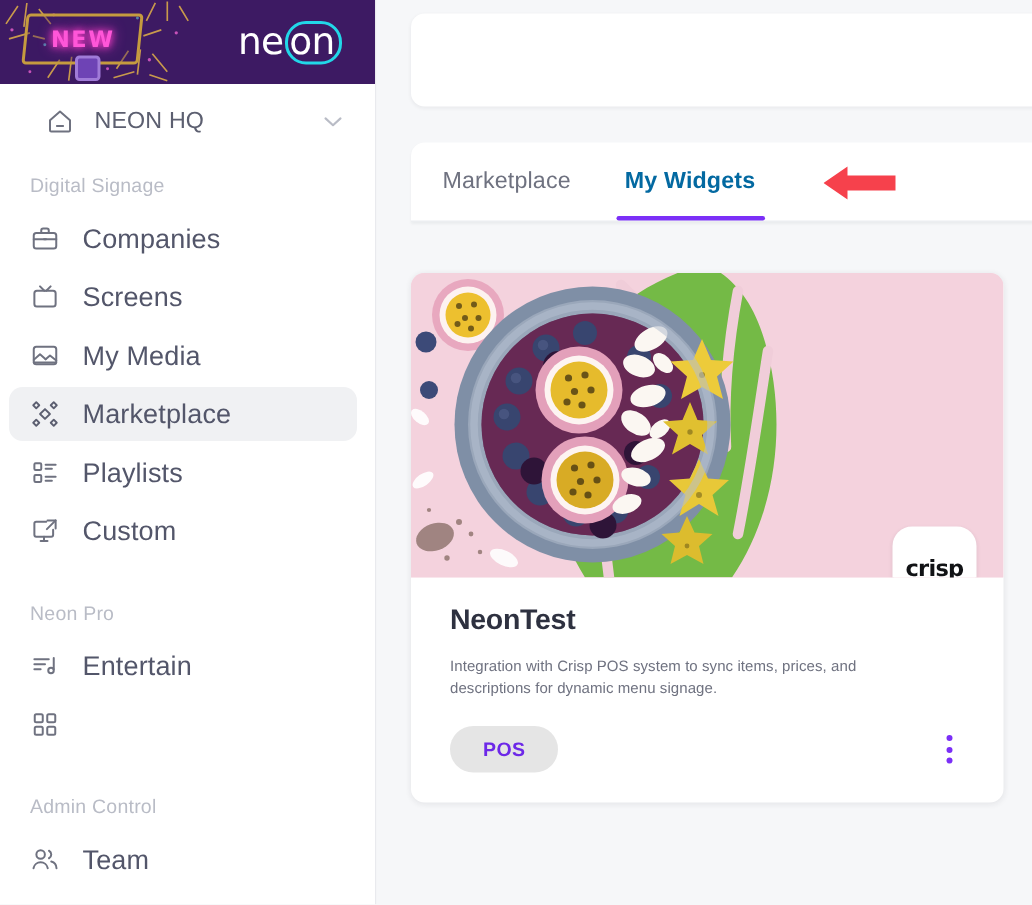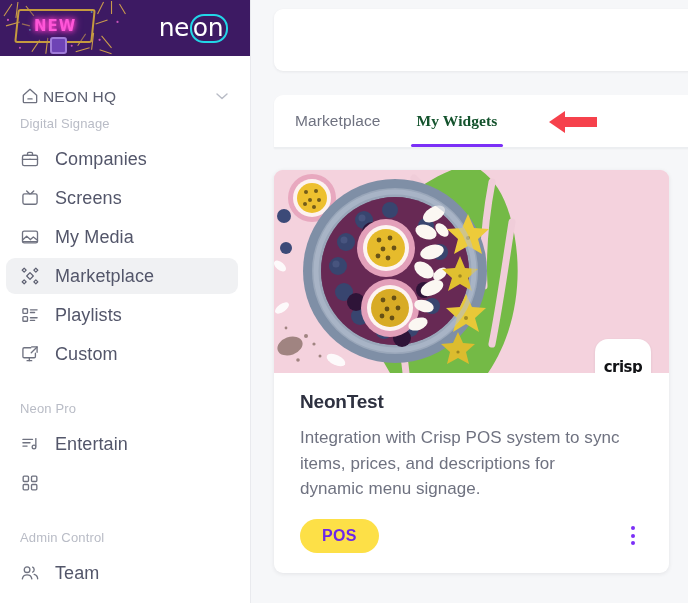--- a/index.html
+++ b/index.html
@@ -69,23 +69,23 @@
     padding: 0 3px 2px 1px;
     border: 2px solid #22d7e8;
     border-radius: 14px;
     font-family: "DejaVu Sans", sans-serif;
     font-size: 25px; color: #ffffff; letter-spacing: -0.5px;
     line-height: 0.92;
   }
 
   .org-row {
     height: 50px;
-    display: flex; align-items: flex-end;
-    padding: 0 18px 0 20px;
-    gap: 3px;
+    display: flex; align-items: center;
+    padding: 0 18px 0 30px;
+    gap: 13px;
     cursor: pointer;
   }
   .org-row .org-label {
     flex: 1;
     font-size: 15.5px; color: #5c5f70; letter-spacing: 0.1px;
   }
   .sb-section {
     font-size: 13px; color: #b9bcc6;
     padding: 10px 0 7px 20px;
     letter-spacing: 0.15px;
@@ -141,37 +141,37 @@
   }
   .tab {
     font-size: 15.5px;
     color: #6f7280;
     letter-spacing: 0.1px;
     height: 52px;
     display: flex; align-items: center;
     cursor: pointer;
     position: relative;
   }
-  .tab.active { color: #14532d; font-weight: 700; font-family: Liberation Serif, serif; }
+  .tab.active { color: #0369a1; font-weight: 700; }
   .tab.active::after {
     content: "";
     position: absolute;
     left: -6px; right: -6px; bottom: 0;
     height: 3px;
     background: #7b2ff7;
     border-radius: 2px;
   }
   .arrow-annot {
     position: absolute;
     left: 275px; top: 14px;
     width: 50px; height: 26px;
   }
 
   .widget-card {
-    margin-top: 22px;
+    margin-top: 34px;
     width: 395px;
     background: #ffffff;
     border-radius: 9px;
     box-shadow: 0 1px 4px rgba(28,32,45,0.09);
     overflow: hidden;
     position: relative;
   }
   .card-hero {
     height: 203px;
     position: relative;
@@ -191,30 +191,30 @@
   .crisp-badge span {
     font-family: "DejaVu Sans", sans-serif;
     font-size: 15px; font-weight: 700; color: #111215; letter-spacing: -0.5px;
   }
   .card-body { padding: 18px 24px 20px 26px; position: relative; }
   .card-title {
     font-size: 19px; font-weight: 700; color: #2e3140;
     letter-spacing: -0.2px; margin-bottom: 12px;
   }
   .card-desc {
-    font-size: 17px; color: #6f7280; line-height: 1.50;
+    font-size: 10px; color: #6f7280; line-height: 1.50;
     letter-spacing: 0.05px;
     margin-bottom: 17px;
     max-width: 320px;
   }
   .card-footer { display: flex; align-items: center; justify-content: space-between; }
   .pill {
-    background: #fde047;
+    background: #e5e5e5;
     color: #6d28e8;
-    font-size: 16px; font-weight: 700;
+    font-size: 13px; font-weight: 700;
     letter-spacing: 0.3px;
     padding: 8px 22px;
     border-radius: 20px;
     display: inline-block;
   }
   .kebab { display: flex; flex-direction: column; gap: 3.5px; padding: 6px 10px; cursor: pointer; }
   .kebab i { width: 4px; height: 4px; border-radius: 50%; background: #7b2ff7; display: block; }
 </style>
 </head>
 <body>

